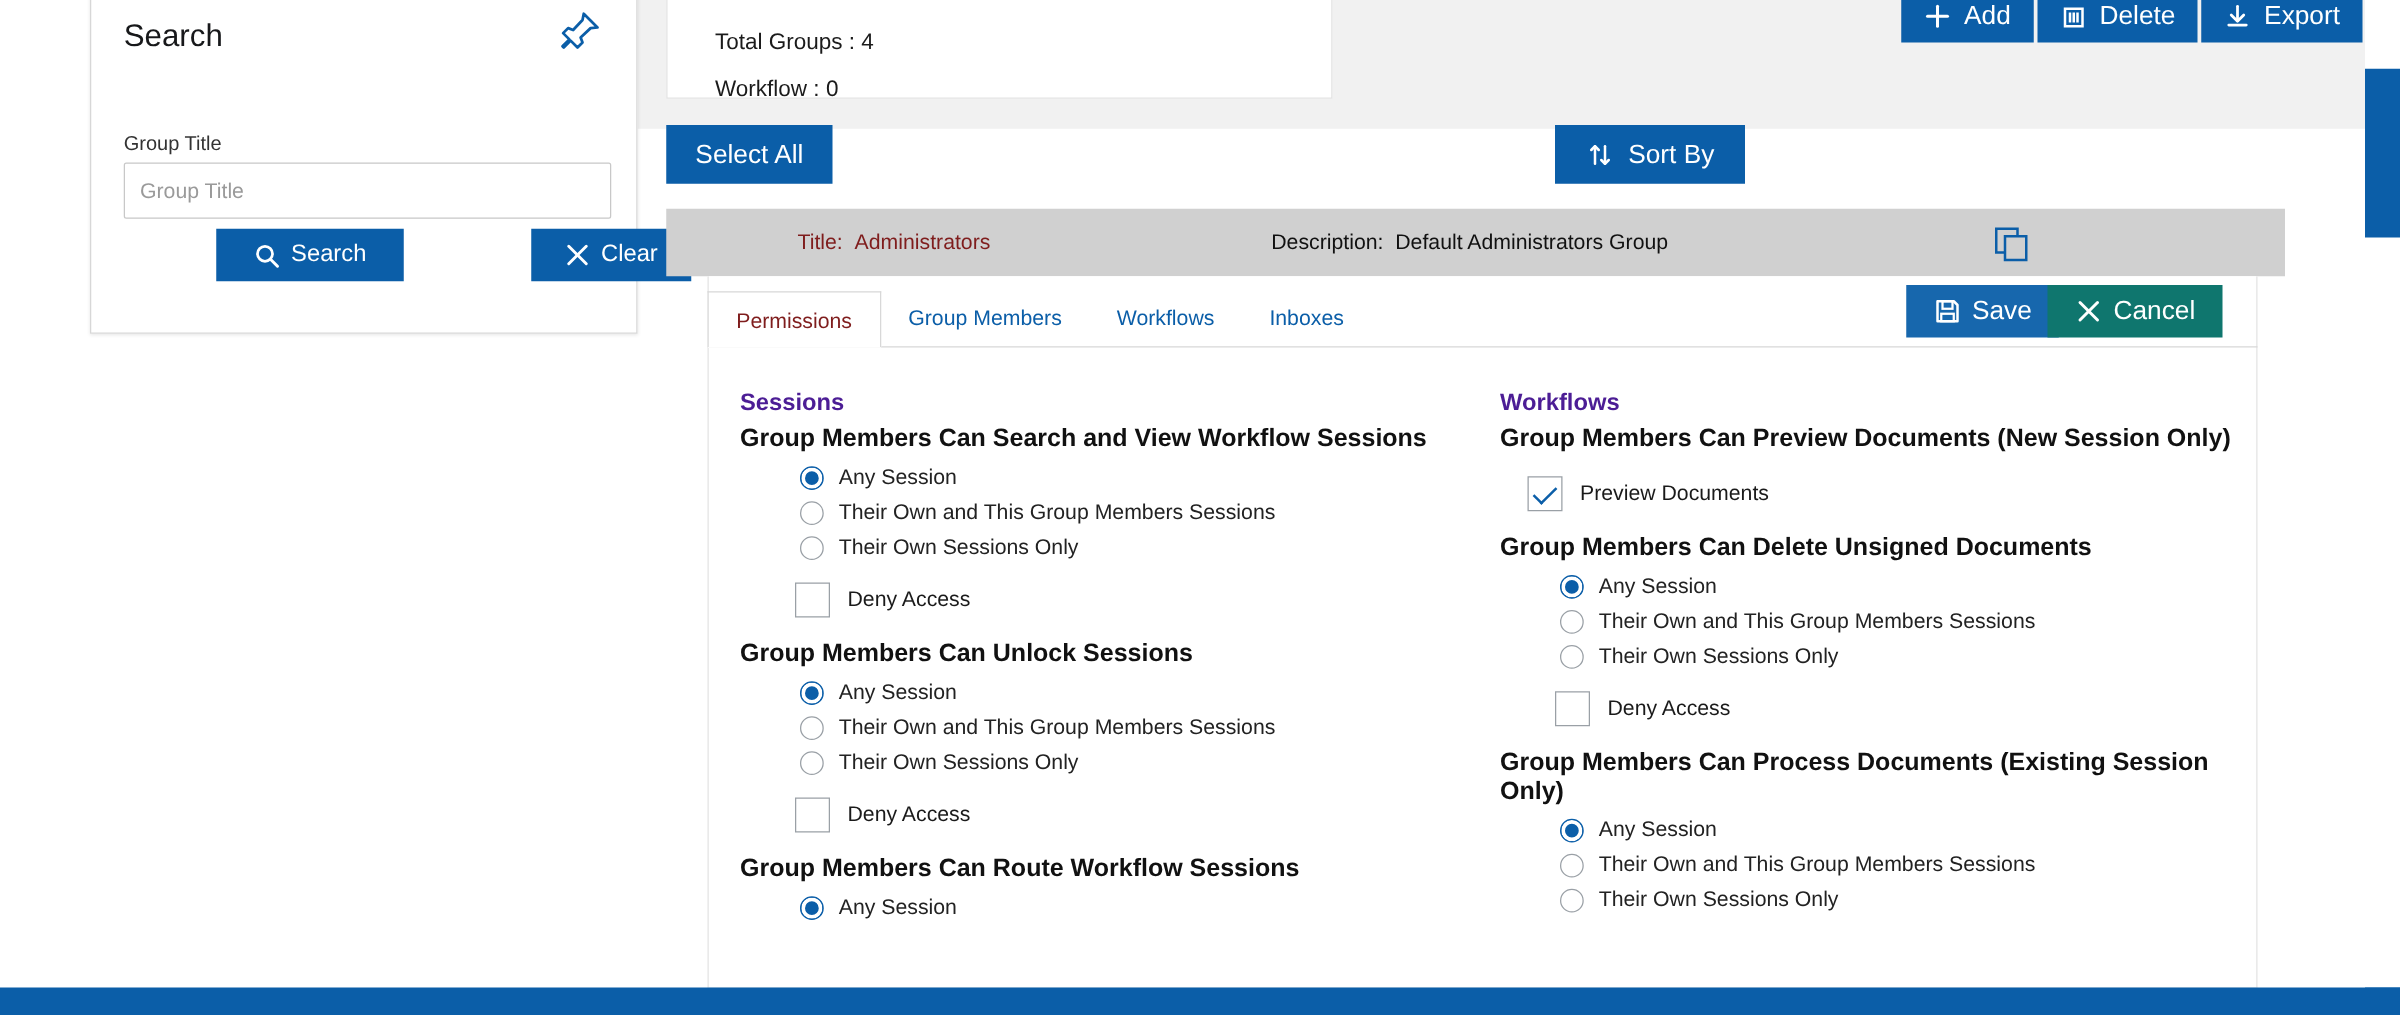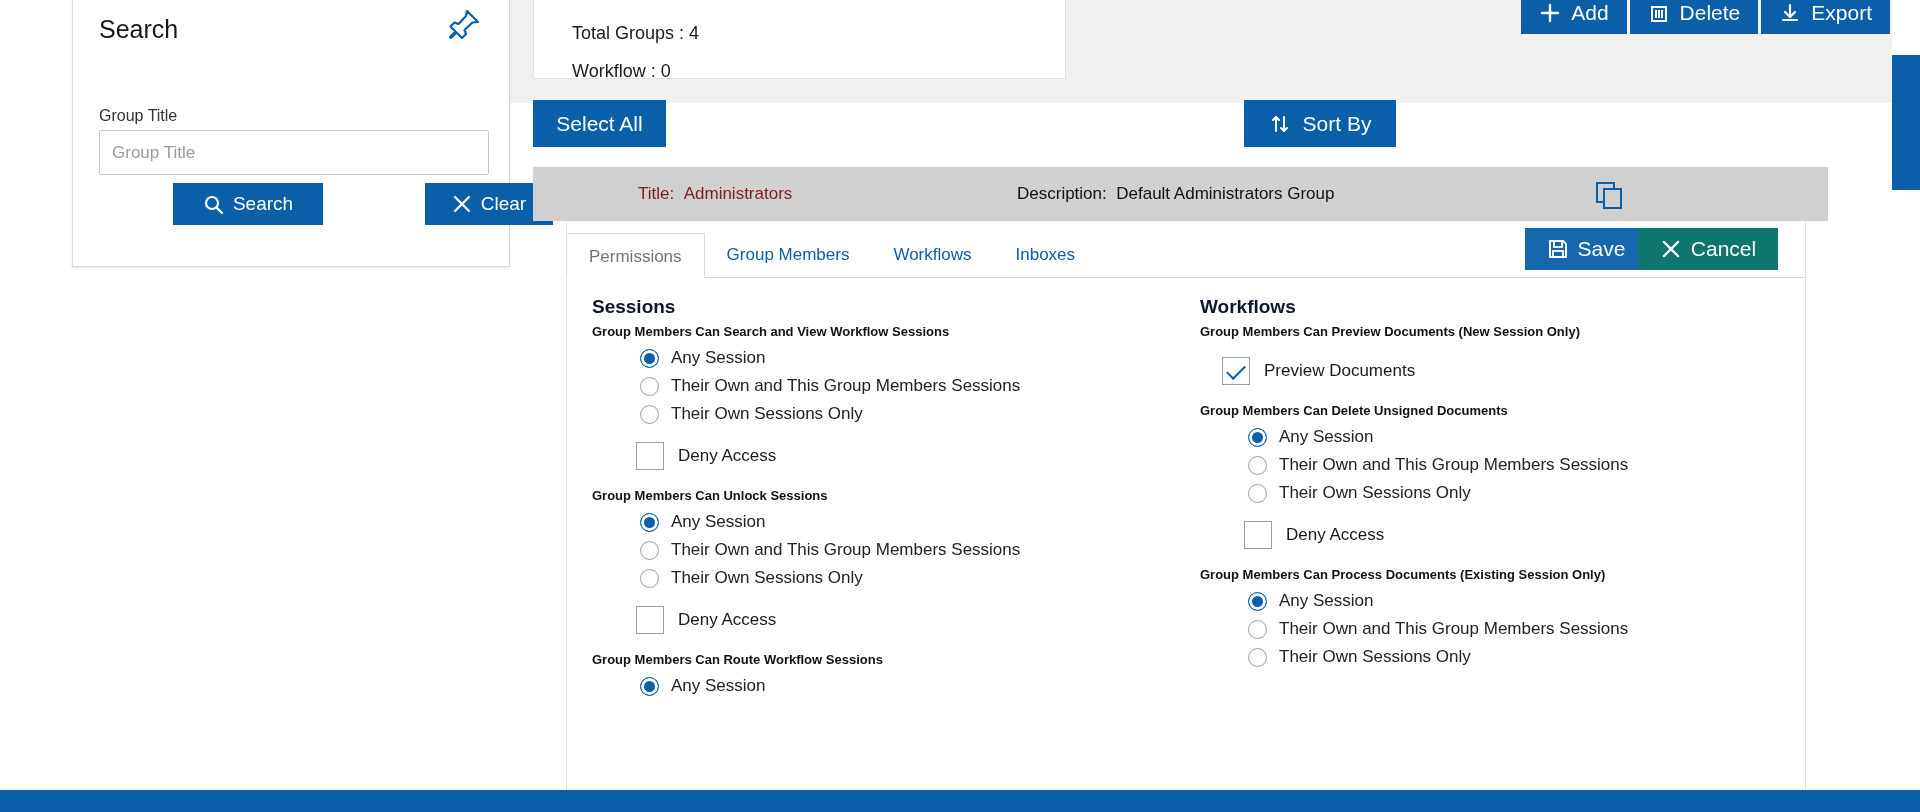--- a/index.html
+++ b/index.html
@@ -205,21 +205,21 @@
   .tab {
     font-size: 17px;
     color: #0b5ea8;
     padding: 0 22px;
     height: 45px;
     line-height: 45px;
     cursor: pointer;
     box-sizing: border-box;
   }
   .tab.active {
-    color: #737373;
+    color: #7f1d1d;
     background: #ffffff;
     border: 1px solid #d8d8d8;
     border-bottom: 1px solid #ffffff;
     margin-bottom: -1px;
   }
   .btn-save {
     position: absolute;
     right: 273px; top: 228px;
     width: 122px; height: 42px;
     font-size: 21px;
@@ -237,27 +237,27 @@
   .col {
     position: absolute;
     top: 296px;
     font-size: 17px;
     color: #1a1a1a;
   }
   .col-left { left: 592px; width: 600px; }
   .col-right { left: 1200px; width: 620px; }
 
   .col h2 {
-    margin: 0 0 6px 0;
+    margin: 16px 0 6px 0;
     font-size: 19px;
     font-weight: bold;
-    color: #0f172a;
+    color: #4c1d95;
   }
   .group-head {
-    font-size: 13px;
+    font-size: 20px;
     font-weight: bold;
     color: #111;
     margin: 18px 0 9px 0;
   }
   .group-head.first { margin-top: 6px; }
   .opt {
     display: flex;
     align-items: center;
     gap: 12px;
     margin: 0 0 8px 0;

